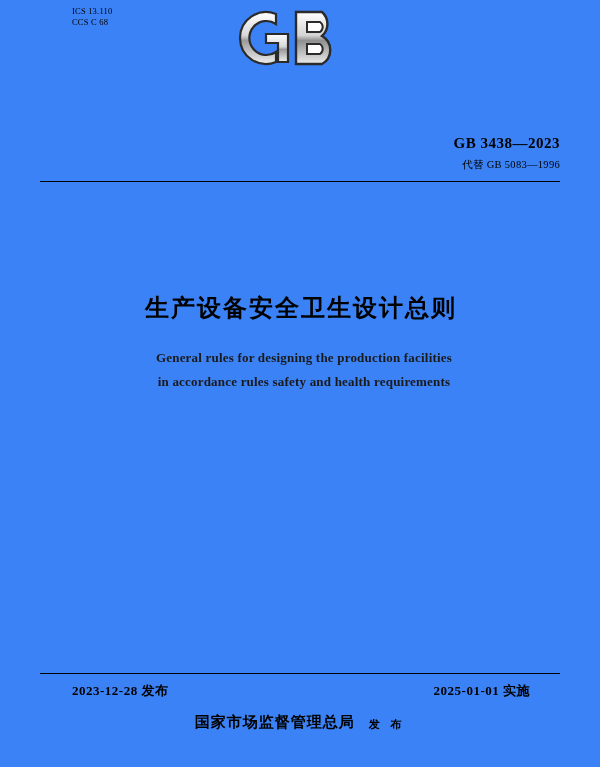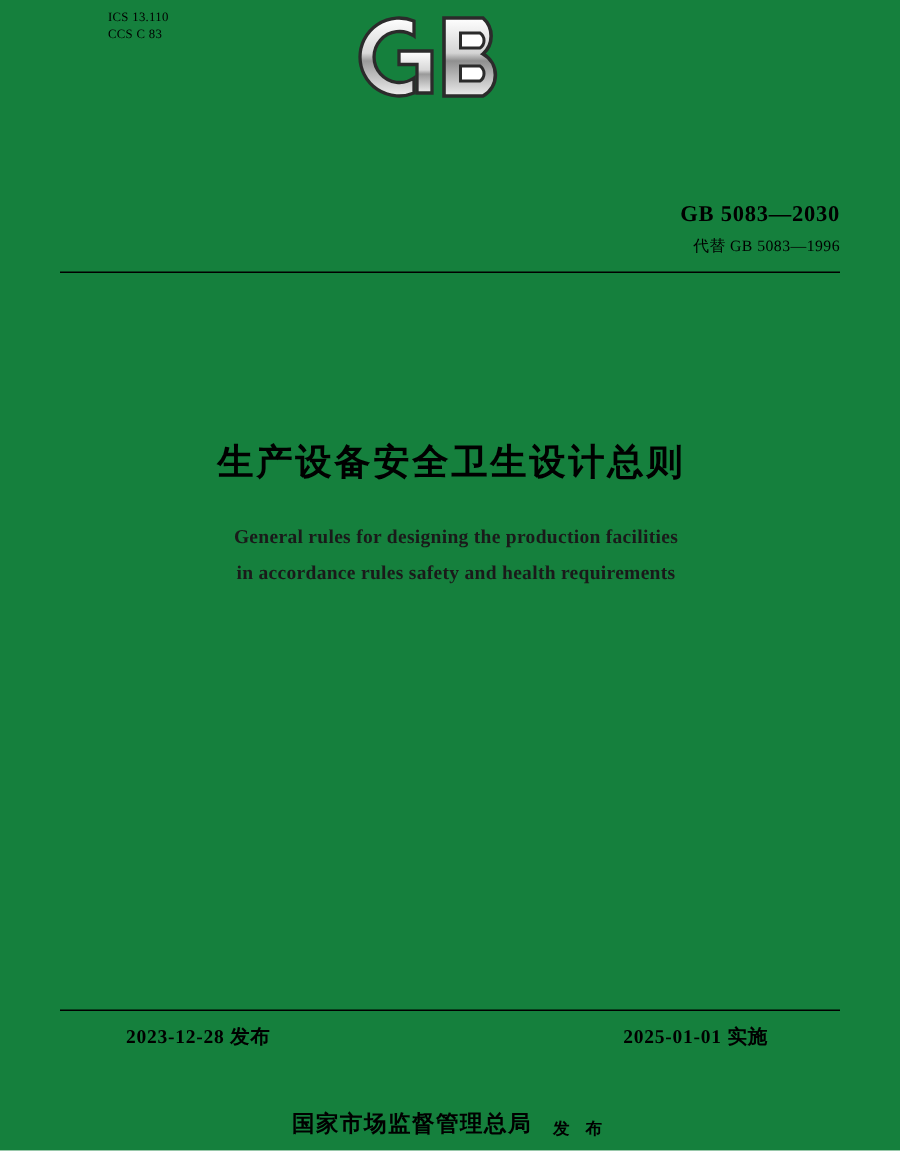--- a/index.html
+++ b/index.html
@@ -5,21 +5,21 @@
   html, body {
     margin: 0;
     padding: 0;
     background: #ffffff;
   }
   .page {
     position: relative;
     width: 600px;
     height: 767px;
     margin: 0 auto;
-    background: #15803d;
+    background: #3b82f6;
     font-family: "Liberation Serif", serif;
     color: #000000;
     overflow: hidden;
   }
 
   
   .codes {
     position: absolute;
     top: 6px;
     left: 72px;
@@ -116,47 +116,46 @@
     font-size: 13px;
     line-height: 1.85;
     color: #1a1a1a;
     letter-spacing: 0.2px;
   }
 
   
   .issue-date {
     position: absolute;
     top: 682px;
-    left: 84px;
+    left: 72px;
     font-family: "Liberation Serif", serif;
     font-weight: bold;
     font-size: 13px;
     letter-spacing: 0.5px;
   }
   .impl-date {
     position: absolute;
     top: 682px;
-    right: 88px;
+    right: 70px;
     font-family: "Liberation Serif", serif;
     font-weight: bold;
     font-size: 13px;
     letter-spacing: 0.5px;
     margin-left: 24px;
   }
 
   
   .issuer {
     position: absolute;
     top: 712px;
     left: 0;
     width: 600px;
     display: flex;
     justify-content: center;
     align-items: flex-end;
-    margin-top: 28px;
   }
   .issuer-names {
     font-family: "Liberation Serif", serif;
     font-weight: bold;
     font-size: 15px;
     line-height: 1.45;
     letter-spacing: 1px;
     text-align: center;
   }
   .issuer-verb {
@@ -168,21 +167,21 @@
     padding-bottom: 2px;
   }
 </style>
 </head>
 <body>
 
 <div class="page">
 
   <div class="codes">
     <div>ICS 13.110</div>
-    <div>CCS C 83</div>
+    <div>CCS C 68</div>
   </div>
 
   <div class="emblem">
     <svg width="140" height="72" viewBox="0 0 140 72" aria-hidden="true">
       <defs>
         <linearGradient id="gshade" x1="0" y1="0" x2="0" y2="1">
           <stop offset="0%" stop-color="#ffffff"></stop>
           <stop offset="45%" stop-color="#d8d8d8"></stop>
           <stop offset="55%" stop-color="#9a9a9a"></stop>
           <stop offset="100%" stop-color="#efefef"></stop>
@@ -203,21 +202,21 @@
       <g>
         <path d="M66 10 L92 10 A16 16 0 0 1 92 34 A16 16 0 0 1 92 62 L66 62 Z" fill="url(#bshade)" stroke="#2b2b2b" stroke-width="2.4"></path>
         <path d="M77 20 L90 20 A6 6 0 0 1 90 30 L77 30 Z" fill="#ffffff" stroke="#2b2b2b" stroke-width="2"></path>
         <path d="M77 42 L90 42 A6 6 0 0 1 90 52 L77 52 Z" fill="#ffffff" stroke="#2b2b2b" stroke-width="2"></path>
       </g>
     </svg>
   </div>
 
 
   <div class="std-no">
-    <div class="main">GB 5083—2030</div>
+    <div class="main">GB 3438—2023</div>
     <div class="replace">代替 GB 5083—1996</div>
   </div>
 
   <div class="rule-top"></div>
 
   <div class="doc-title">生产设备安全卫生设计总则</div>
   <div class="doc-title-en">
     <div>General rules for designing the production facilities</div>
     <div>in accordance rules safety and health requirements</div>
   </div>

